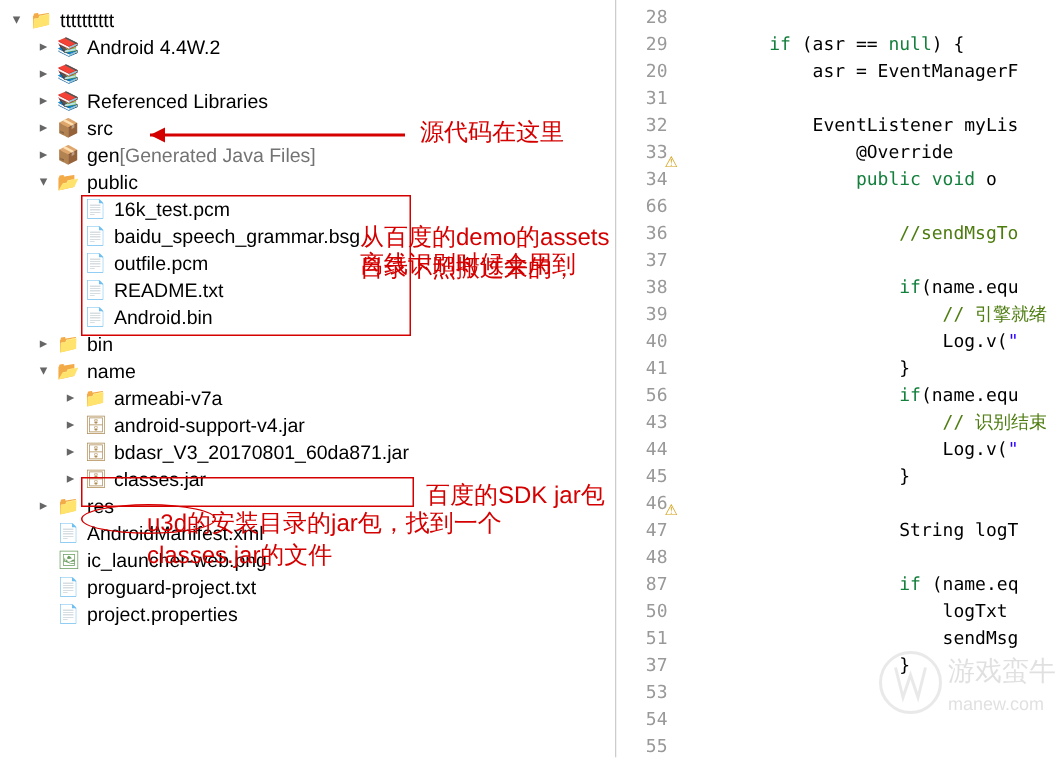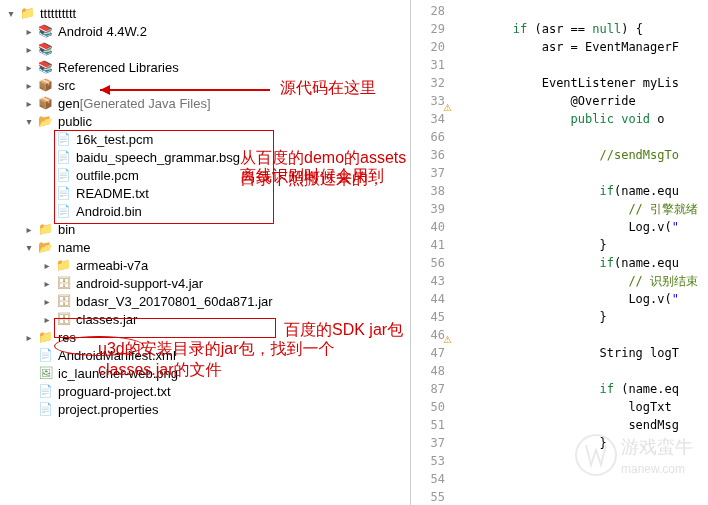--- a/index.html
+++ b/index.html
@@ -25,21 +25,21 @@
 .icon-file { color: #888; }
 .icon-jar { color: #b08d57; }
 .icon-xml { color: #5a7cb5; }
 .icon-img { color: #6a9e5f; }
 .label { white-space: nowrap; }
 .decorator { color: #737373; }
 .annotation { position: absolute; color: #d40000; font-size: 16px; font-family: "SimSun", "Microsoft YaHei", sans-serif; pointer-events: none; z-index: 10; }
 .arrow-red { position: absolute; color: #d40000; pointer-events: none; z-index: 9; }
 .red-box { position: absolute; border: 1.5px solid #d40000; pointer-events: none; z-index: 8; }
 .red-ellipse { position: absolute; border: 1.5px solid #d40000; border-radius: 50%; pointer-events: none; z-index: 8; }
-.watermark { position: absolute; right: 12px; bottom: 10px; opacity: 0.25; pointer-events: none; z-index: 50; }
+.watermark { position: absolute; right: 1px; bottom: 10px; opacity: 0.25; pointer-events: none; z-index: 50; }
 .watermark svg { display: block; }
 .wm-text { font-family: "Microsoft YaHei", sans-serif; fill: #888; }
 .warn-icon { position: absolute; color: #d4a017; font-size: 10px; }
 </style>
 </head>
 <body>
 
 <div class="container">
   <div class="tree-panel">
     <div class="tree-row">

